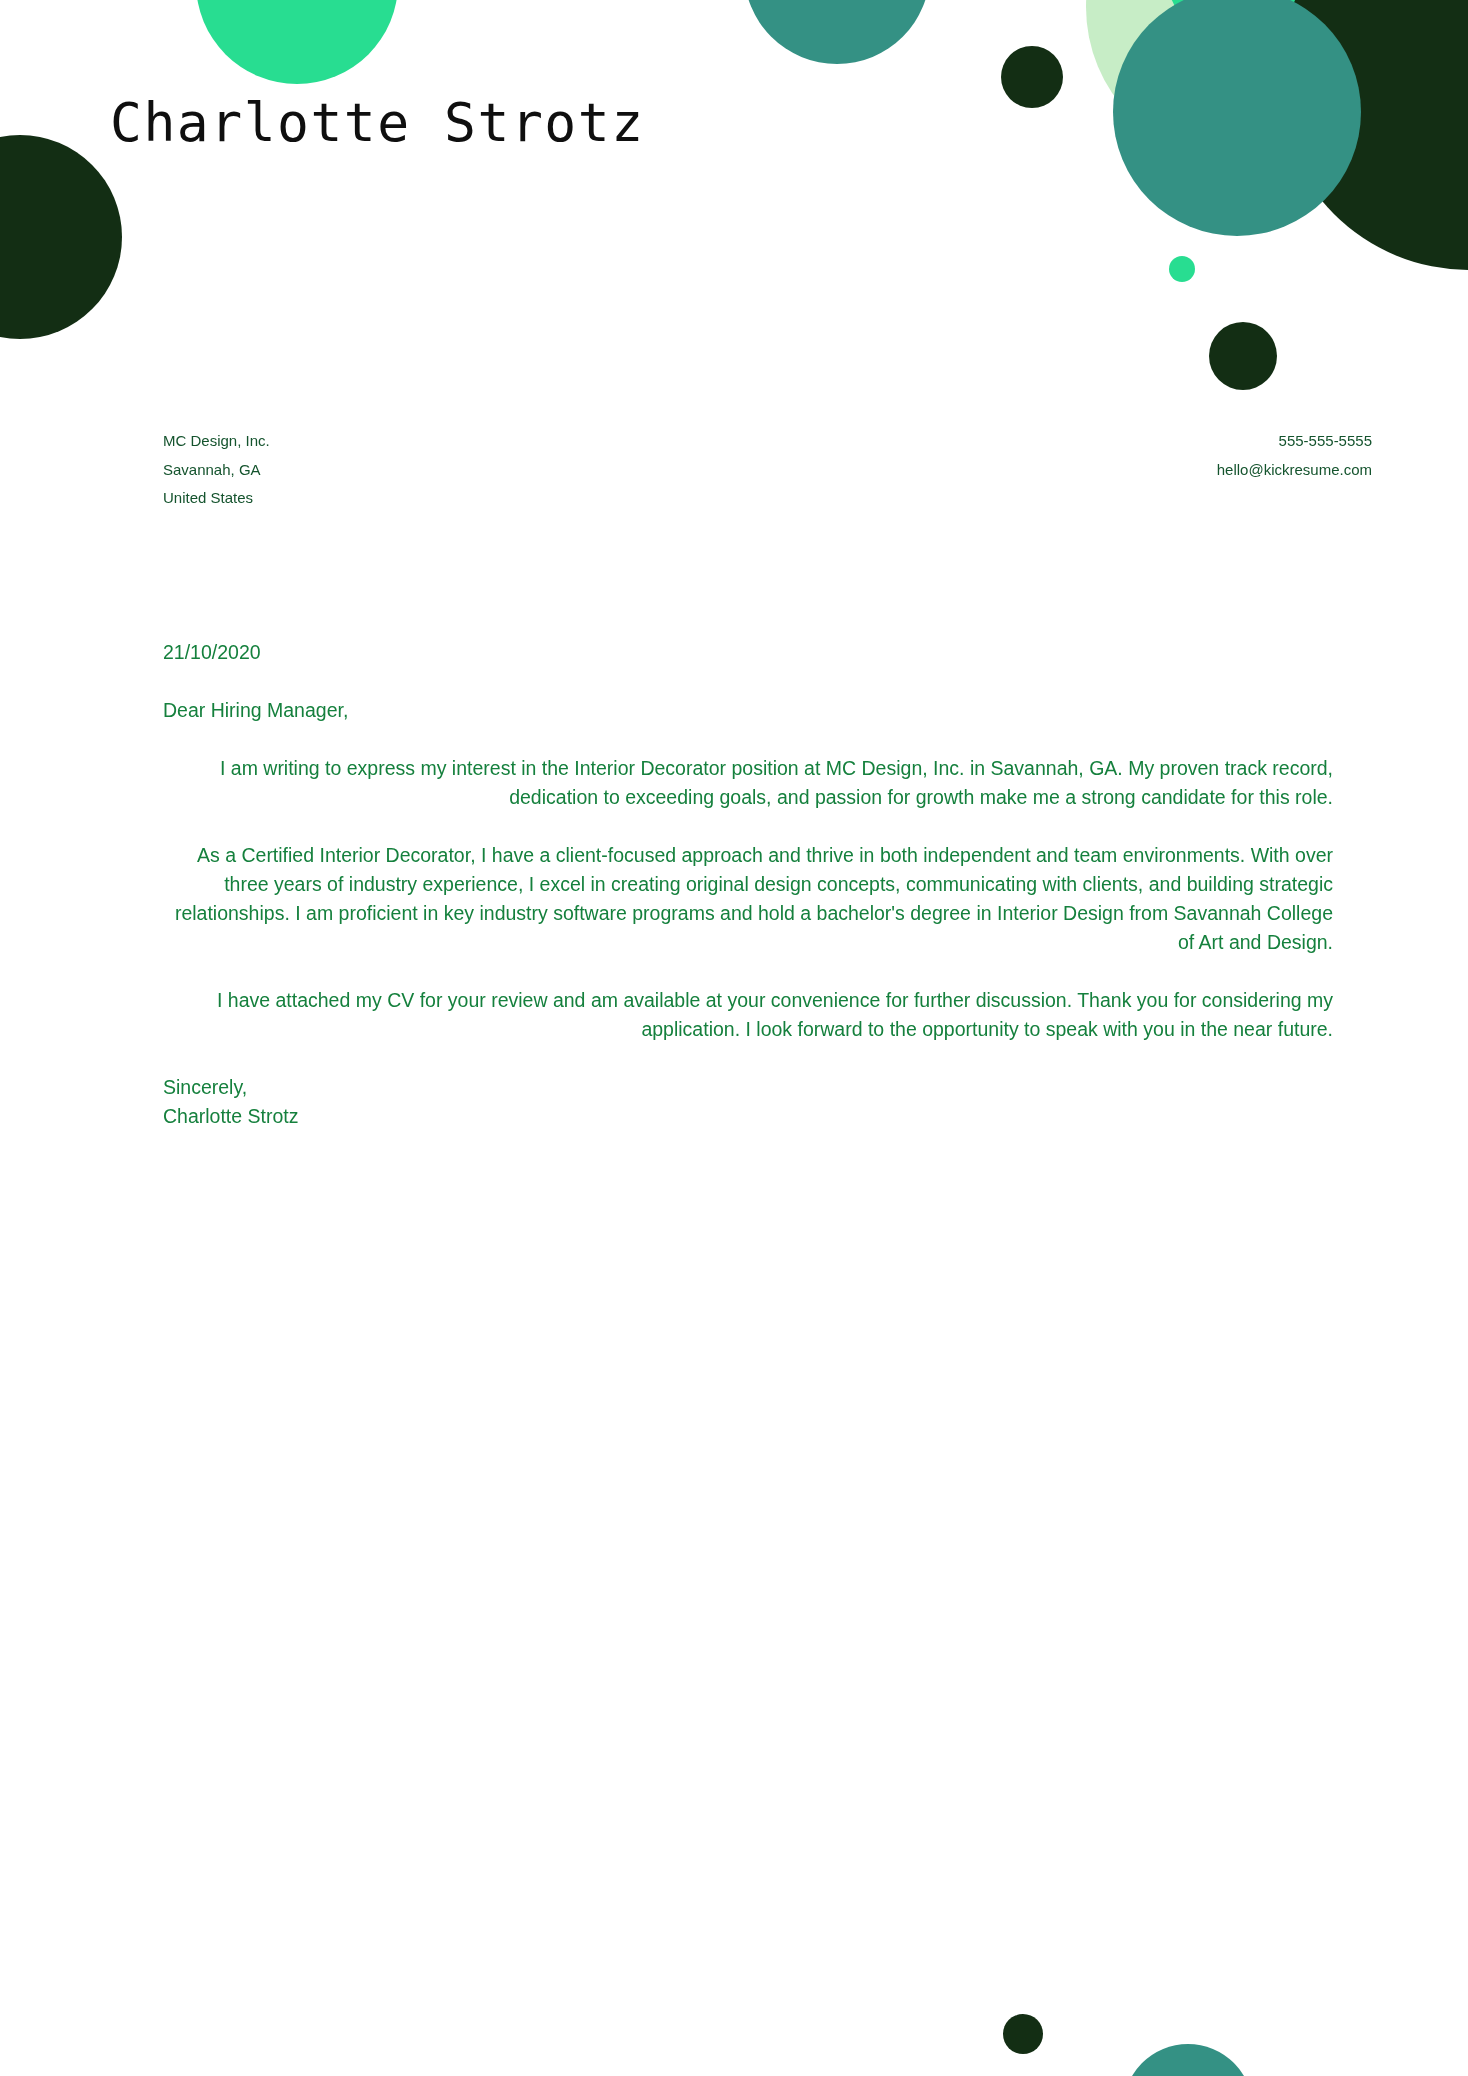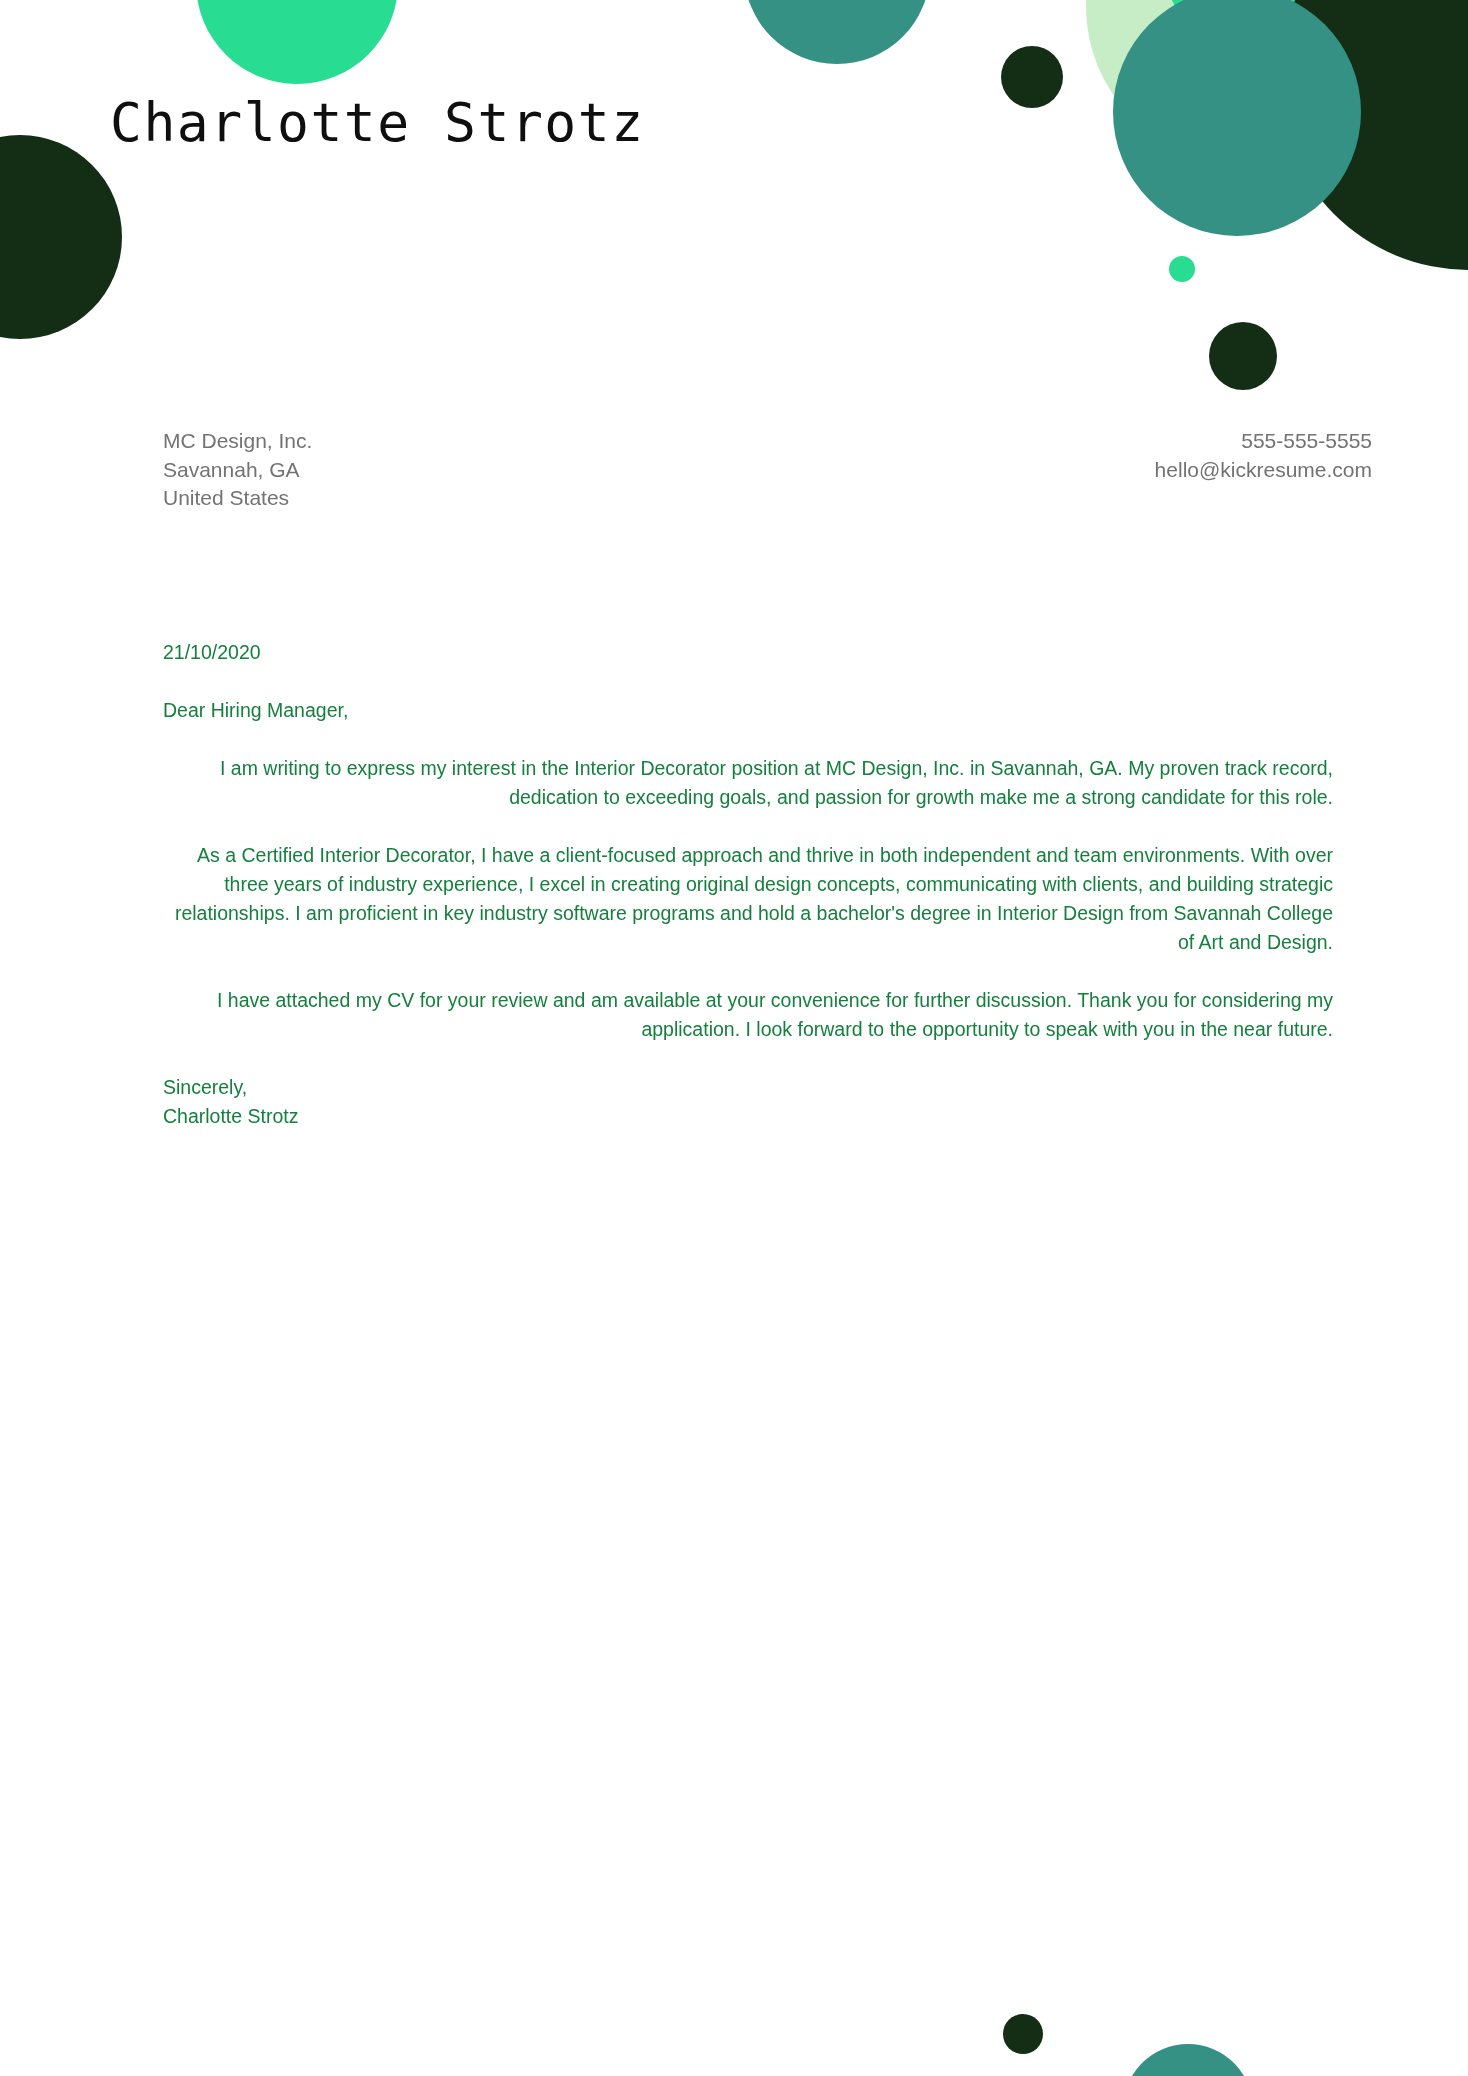--- a/index.html
+++ b/index.html
@@ -42,23 +42,23 @@
     position: absolute;
     left: 163px;
     right: 96px;
     top: 427px;
     display: flex;
     justify-content: space-between;
     align-items: flex-start;
     z-index: 5;
   }
   .recipient, .contact {
-    font-size: 21px;
+    font-size: 15px;
     line-height: 28.5px;
-    color: #737373;
+    color: #14532d;
   }
   .contact {
     text-align: right;
   }
   .addr-line {
     display: block;
     white-space: nowrap;
   }
 
   

